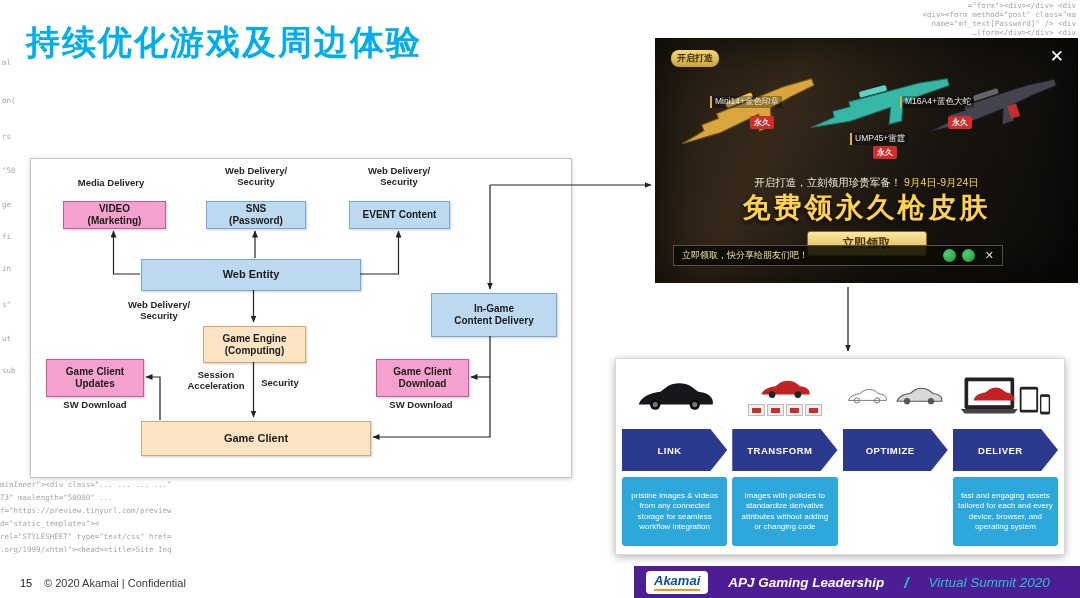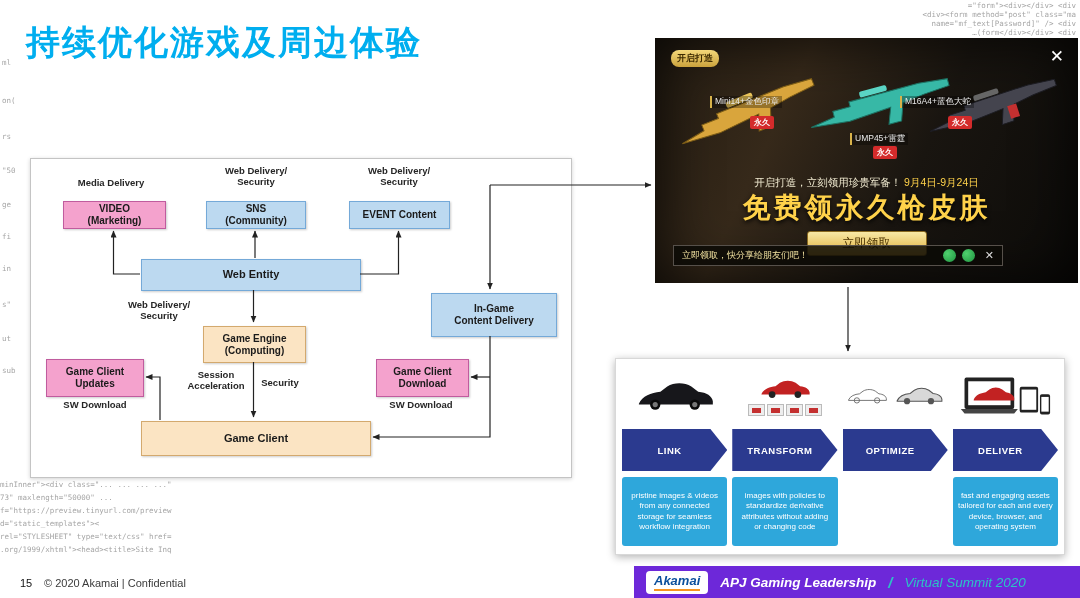--- a/index.html
+++ b/index.html
@@ -17,38 +17,38 @@
   
   .popup{position:absolute;left:655px;top:38px;width:423px;height:245px;z-index:3;overflow:hidden;background:linear-gradient(115deg,#241c12 0%,#36291a 30%,#191510 60%,#0c0b09 100%);box-shadow:inset 0 0 60px rgba(0,0,0,.8);}
   .popup-close{position:absolute;right:14px;top:10px;color:#fff;font-size:17px;line-height:1;cursor:pointer;z-index:6;}
   .popup-badge{position:absolute;left:16px;top:12px;background:linear-gradient(#f4d87a,#caa23c);color:#3c2a00;font-size:9px;font-weight:bold;padding:2px 6px;border-radius:8px;z-index:5;}
   .gun{position:absolute;}
   .wlabel{position:absolute;color:#e9e9e9;font-size:8.5px;border-left:2px solid #d8b24a;padding:0 3px;background:rgba(0,0,0,.3);z-index:5;white-space:nowrap;}
   .ptag{position:absolute;background:#D42B2B;color:#fff;font-size:8px;font-weight:bold;padding:1px 4px;border-radius:2px;z-index:5;}
   .promo-line{position:absolute;left:0;right:0;top:138px;text-align:center;color:#f0ead0;font-size:10.5px;z-index:5;}
   .promo-line .date{color:#FFD24A;}
   .headline{position:absolute;left:0;right:0;top:151px;text-align:center;color:#FFD24A;font-size:28px;font-weight:bold;letter-spacing:3px;text-shadow:0 2px 4px rgba(0,0,0,.9);z-index:5;}
-  .claim-btn{position:absolute;left:50%;transform:translateX(-50%);top:193px;width:118px;height:23px;background:linear-gradient(#F8E9A6,#DFAF3C);border:1px solid #8a6a20;border-radius:3px;color:#4a3200;font-size:12px;font-weight:normal;display:flex;align-items:center;justify-content:center;z-index:5;cursor:pointer;}
+  .claim-btn{position:absolute;left:50%;transform:translateX(-50%);top:193px;width:118px;height:23px;background:linear-gradient(#F8E9A6,#DFAF3C);border:1px solid #8a6a20;border-radius:3px;color:#4a3200;font-size:12px;font-weight:bold;display:flex;align-items:center;justify-content:center;z-index:5;cursor:pointer;}
   .share-bar{position:absolute;left:18px;top:207px;width:330px;height:21px;background:rgba(12,10,6,.85);border:1px solid #56504a;display:flex;align-items:center;padding:0 8px;gap:6px;box-sizing:border-box;z-index:5;}
   .share-text{color:#F2E2A0;font-size:9px;flex:1;white-space:nowrap;overflow:hidden;}
   .share-ico{width:13px;height:13px;border-radius:50%;background:radial-gradient(circle at 35% 35%,#4fd06e,#1f9440);display:inline-block;flex:0 0 auto;cursor:pointer;}
   .share-close{color:#ddd;font-size:11px;margin-left:4px;cursor:pointer;}
   
   .pipeline{position:absolute;left:615px;top:358px;width:450px;height:197px;background:#fff;border:1px solid #d8d8d8;box-shadow:0 2px 8px rgba(0,0,0,.3);z-index:3;display:flex;gap:5px;padding:8px 6px;box-sizing:border-box;}
   .pcol{flex:1;display:flex;flex-direction:column;min-width:0;}
   .pimg{height:58px;display:flex;flex-direction:column;align-items:center;justify-content:center;gap:2px;}
   .thumbrow{display:flex;gap:2px;}
   .thumb{width:15px;height:10px;background:#eee;border:1px solid #bbb;display:flex;align-items:center;justify-content:center;}
   .thumb span{display:block;width:9px;height:5px;background:#C43030;}
   .chev{height:42px;margin-top:4px;background:#2B3A8F;color:#fff;display:flex;align-items:center;justify-content:center;font-size:9.5px;font-weight:bold;letter-spacing:.5px;clip-path:polygon(0 0,84% 0,100% 50%,84% 100%,0 100%);padding-right:10px;box-sizing:border-box;}
   .pdesc{margin-top:6px;flex:1;background:#2EA7DB;border-radius:3px;color:#fff;font-size:8px;line-height:1.3;text-align:center;display:flex;align-items:center;justify-content:center;padding:3px 5px;box-sizing:border-box;}
   
   .pageno{position:absolute;left:20px;top:577px;font-size:11px;font-weight:normal;color:#111;z-index:2;}
   .copyright{position:absolute;left:44px;top:577px;font-size:11px;color:#3a3a3a;z-index:2;}
-  .footerbar{position:absolute;left:634px;top:566px;width:446px;height:32px;background:#6d28d9;z-index:4;display:flex;align-items:center;padding-left:12px;box-sizing:border-box;gap:12px;}
+  .footerbar{position:absolute;left:634px;top:566px;width:446px;height:32px;background:#4c1d95;z-index:4;display:flex;align-items:center;padding-left:12px;box-sizing:border-box;gap:20px;}
   .akamai-pill{background:#fff;border-radius:4px;padding:2px 8px 3px;display:flex;align-items:center;}
   .akamai-word{font-weight:bold;font-style:italic;font-size:13px;color:#0A4F9C;border-bottom:2px solid #F7941E;padding-bottom:1px;}
   .event-title{color:#fff;font-weight:bold;font-style:italic;font-size:13.5px;white-space:nowrap;}
   .event-sep{color:#2BC4C4;font-style:italic;font-weight:bold;font-size:15px;}
   .event-sub{color:#2BC4C4;font-style:italic;font-size:13.5px;white-space:nowrap;}
 </style>
 </head>
 <body>
 
 <div class="slide">
@@ -86,21 +86,21 @@
 Security</div>
     <div class="dlabel" style="left:185px;top:210px">Session
 Acceleration</div>
     <div class="dlabel" style="left:249px;top:218px">Security</div>
     <div class="dlabel" style="left:64px;top:240px">SW Download</div>
     <div class="dlabel" style="left:390px;top:240px">SW Download</div>
 
     <div class="node pink" style="left:32px;top:42px;width:103px;height:28px">VIDEO
 (Marketing)</div>
     <div class="node blue" style="left:175px;top:42px;width:100px;height:28px">SNS
-(Community)</div>
+(Password)</div>
     <div class="node blue" style="left:318px;top:42px;width:101px;height:28px">EVENT Content</div>
     <div class="node blue" style="left:110px;top:100px;width:220px;height:32px;font-size:11px">Web Entity</div>
     <div class="node blue" style="left:400px;top:134px;width:126px;height:44px">In-Game
 Content Delivery</div>
     <div class="node tan" style="left:172px;top:167px;width:103px;height:37px">Game Engine
 (Computing)</div>
     <div class="node pink" style="left:15px;top:200px;width:98px;height:38px">Game Client
 Updates</div>
     <div class="node pink" style="left:345px;top:200px;width:93px;height:38px">Game Client
 Download</div>

